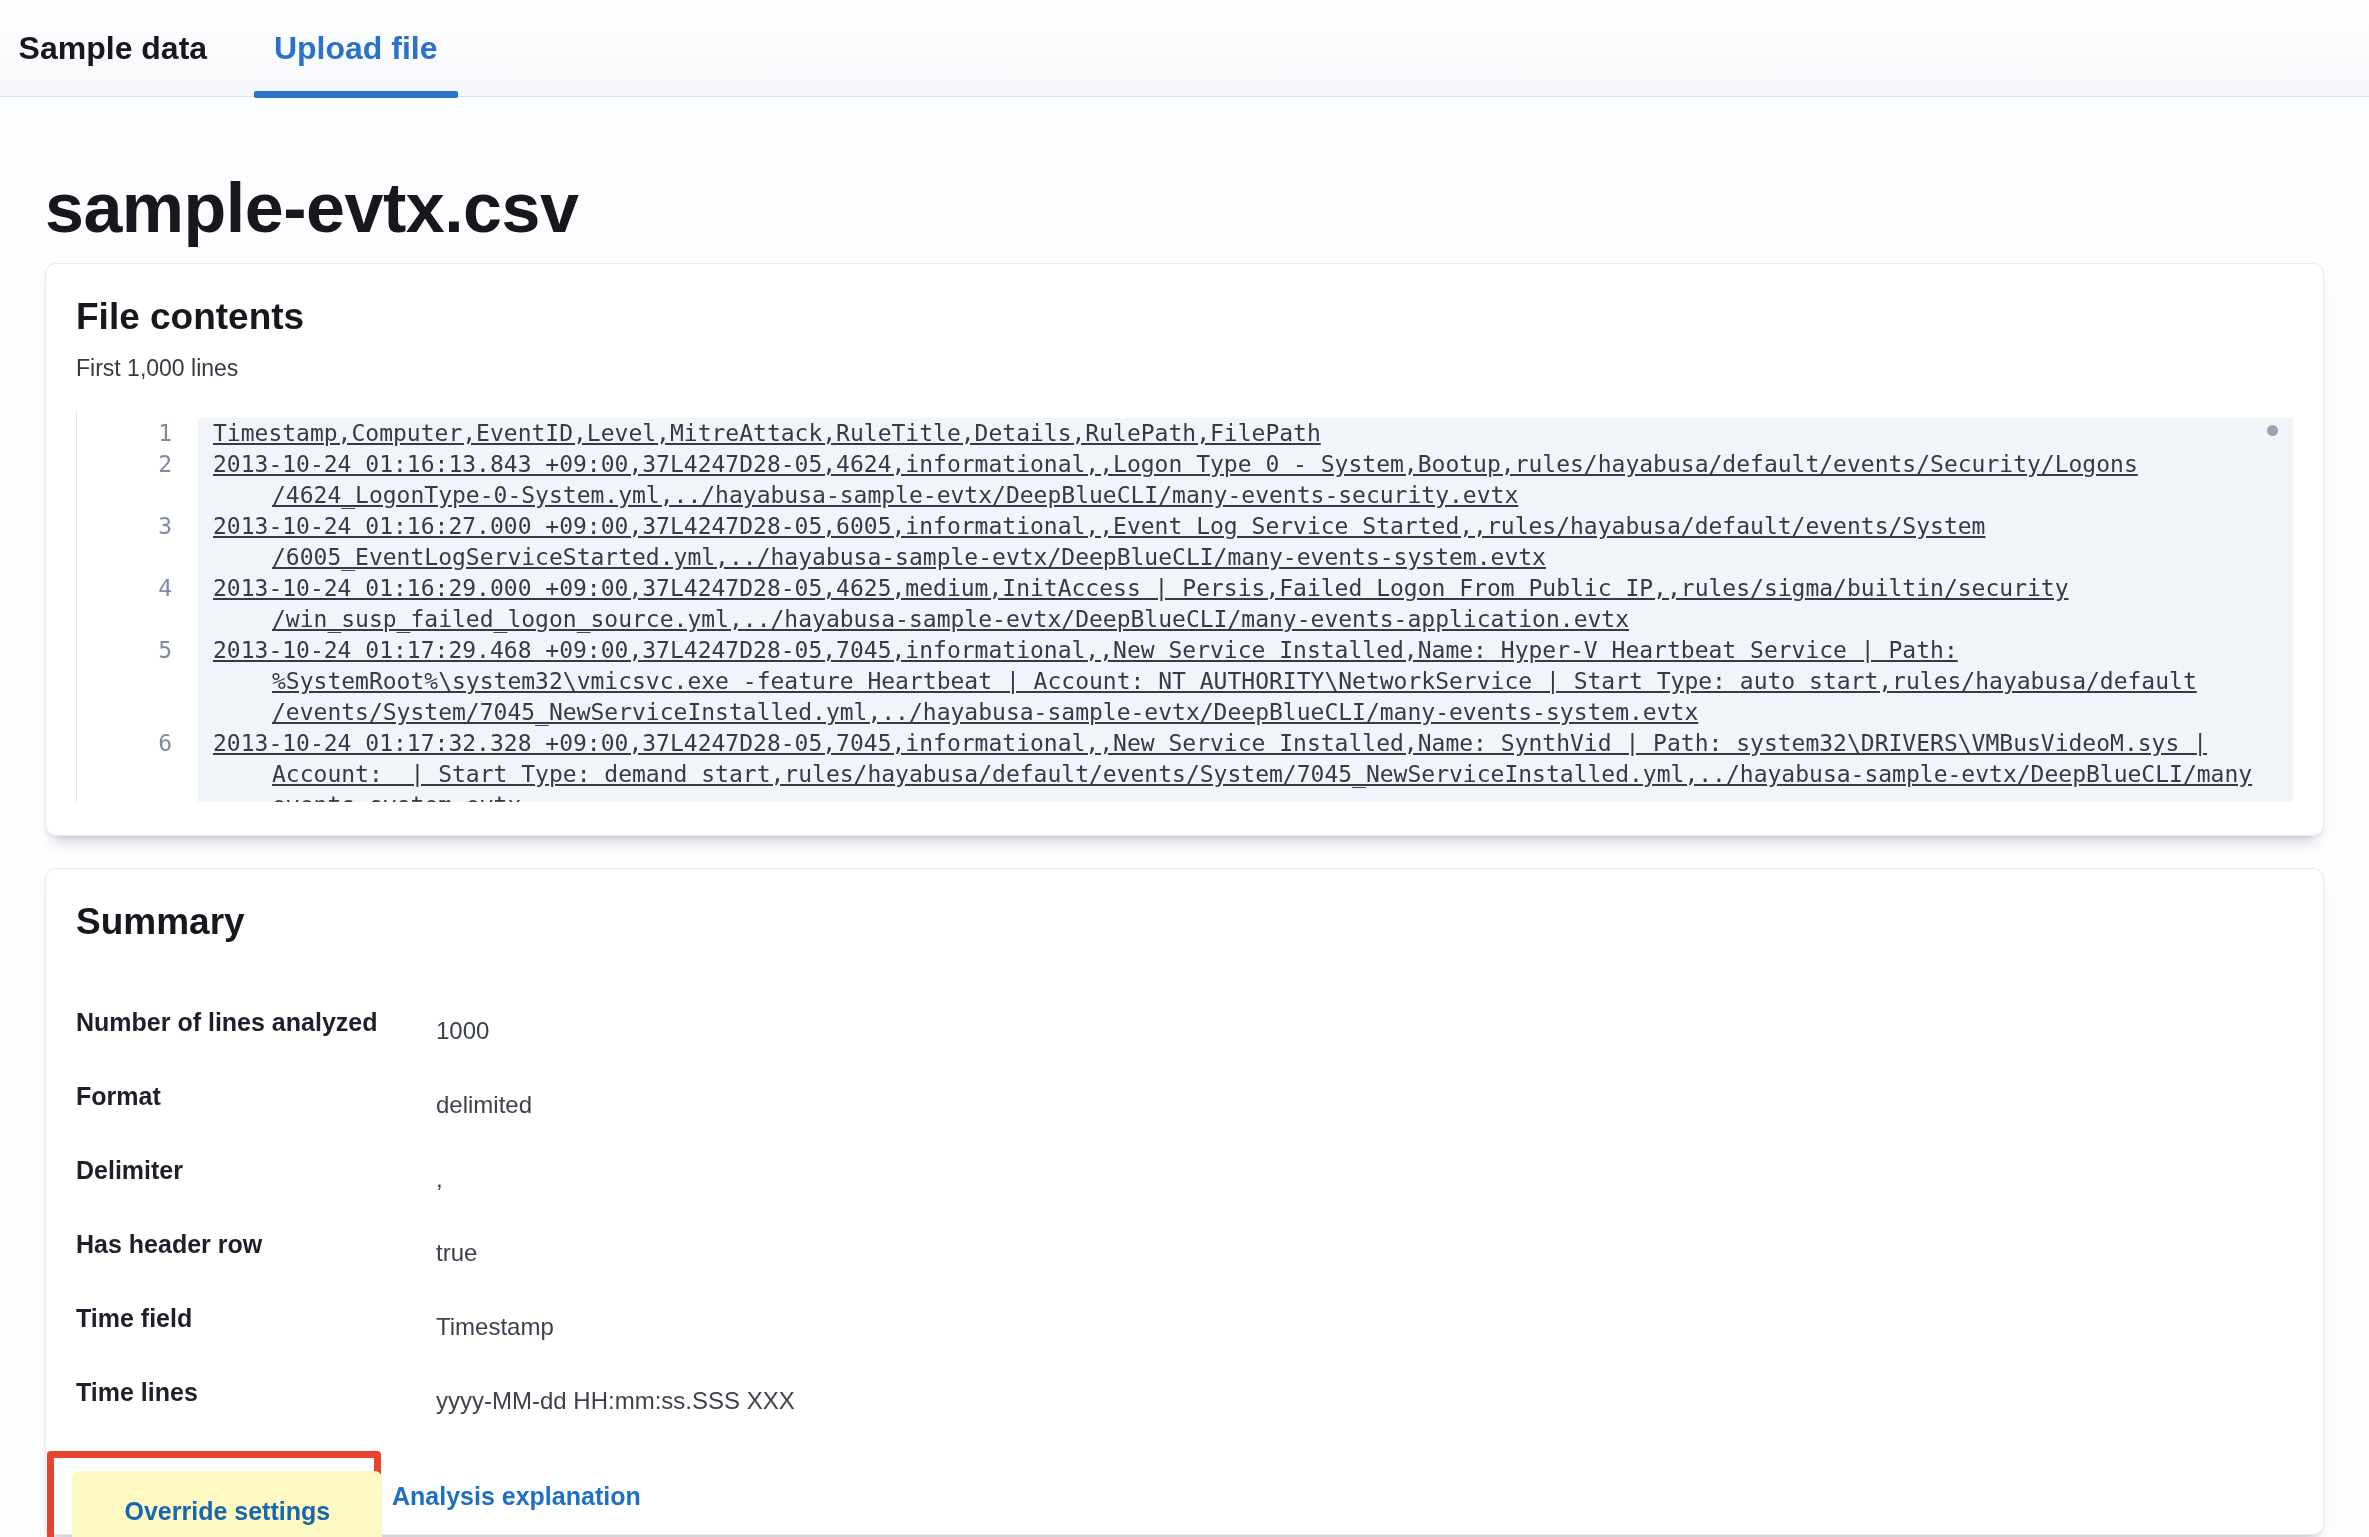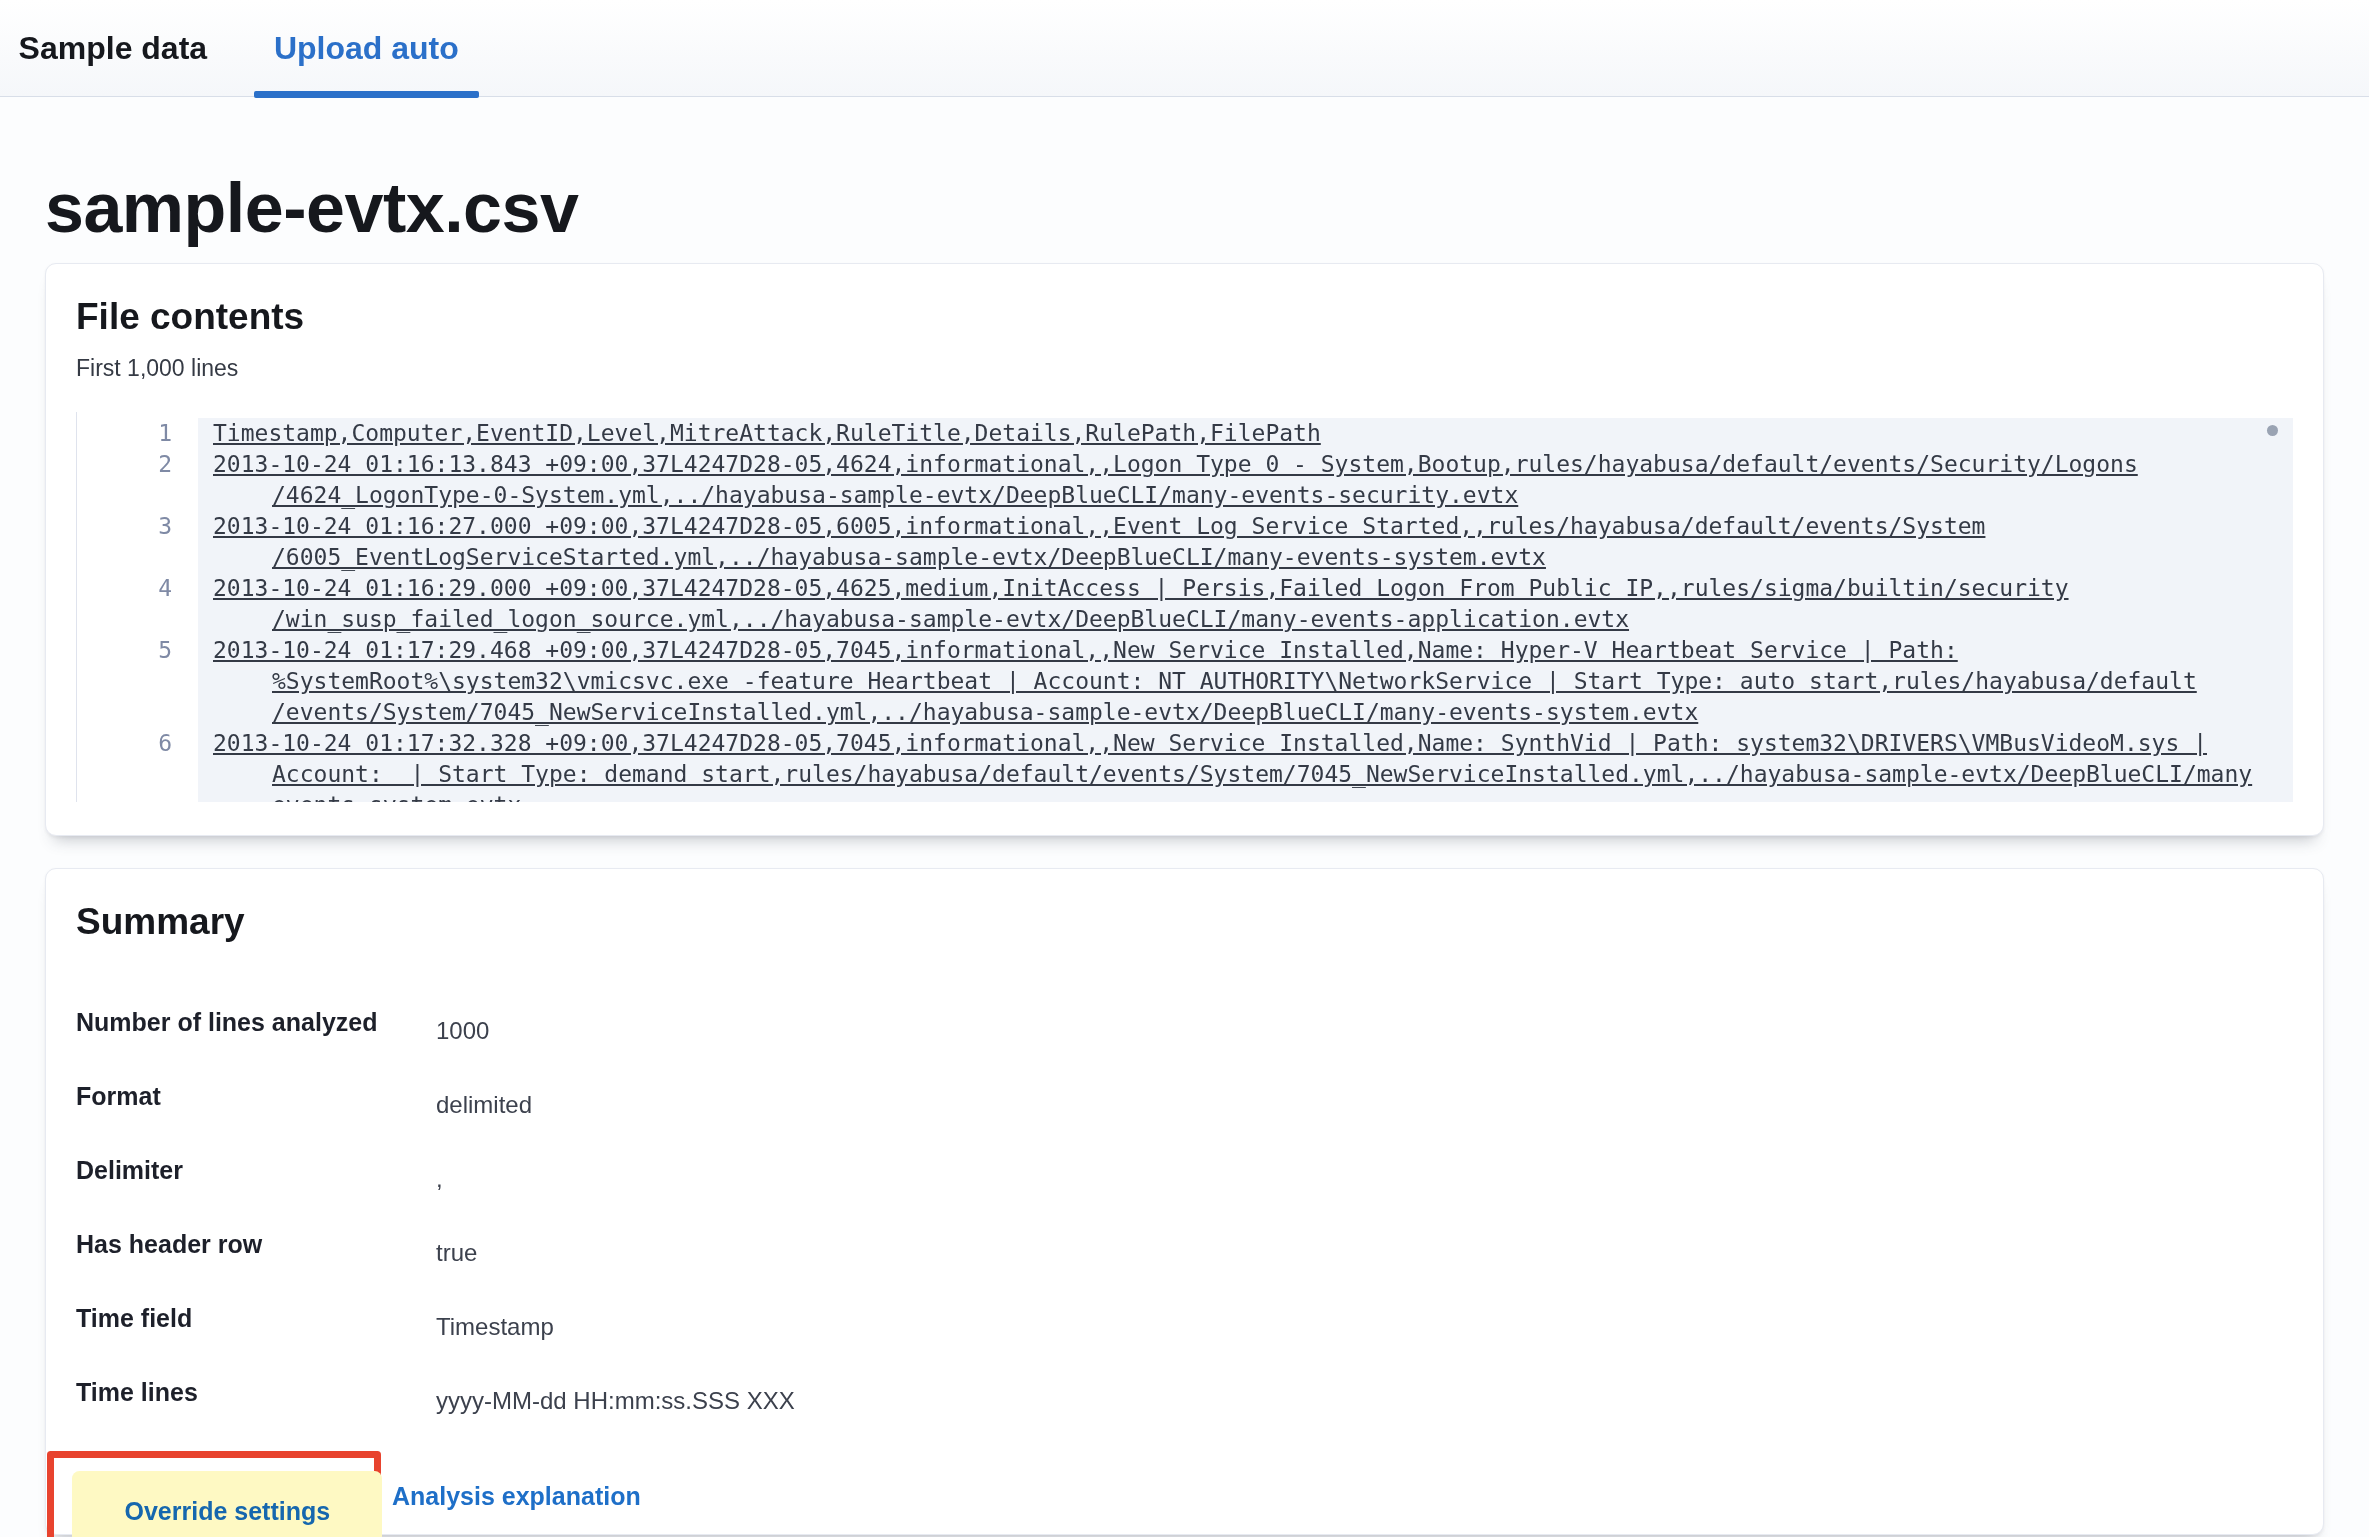--- a/index.html
+++ b/index.html
@@ -170,21 +170,21 @@
   }
 </style>
 </head>
 <body>
 
 <div class="tabbar">
   <div class="tab">
     <span>Sample data</span>
   </div>
   <div class="tab active">
-    <span>Upload auto</span>
+    <span>Upload file</span>
     <span class="tab-underline"></span>
   </div>
 </div>
 
 <div class="content">
 
   <h1 class="page-title">sample-evtx.csv</h1>
 
   <div class="panel panel-file">
     <h2 class="panel-heading">File contents</h2>

